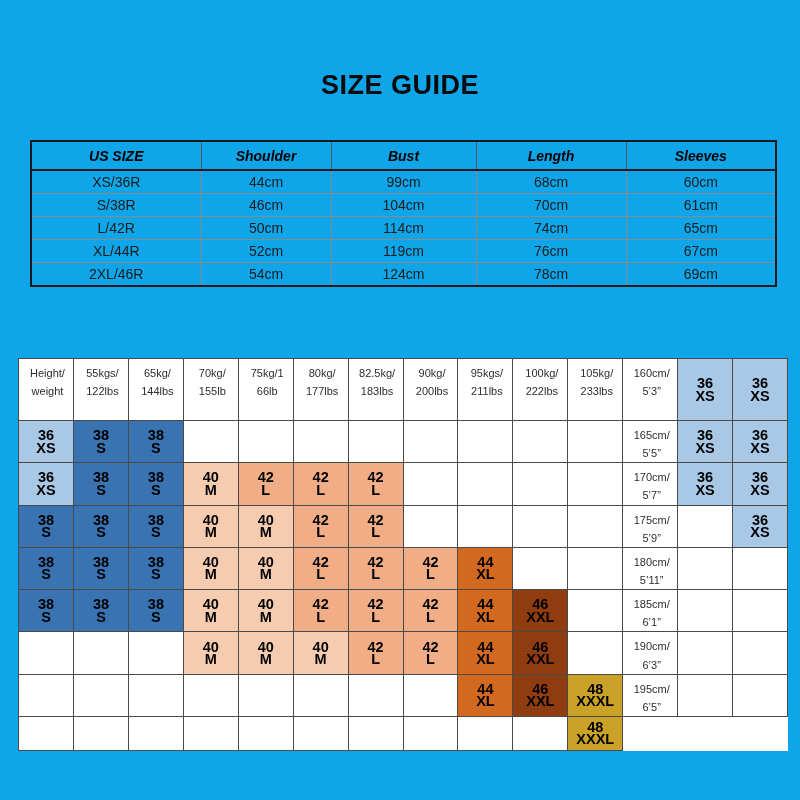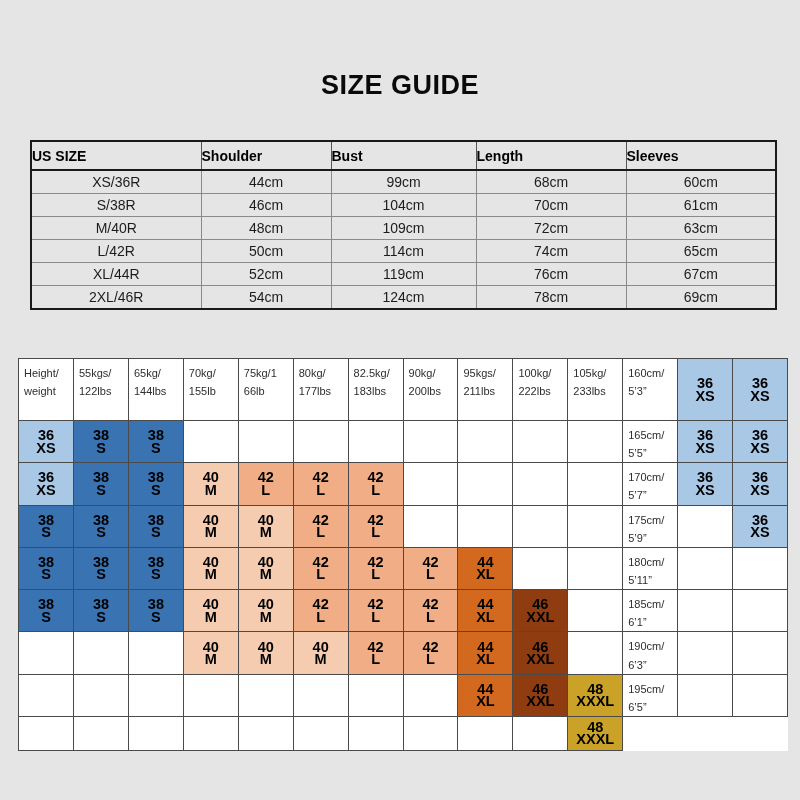--- a/index.html
+++ b/index.html
@@ -1,36 +1,36 @@
 <!DOCTYPE html>
 <html><head>
 <meta charset="utf-8">
 <style>
   html,body{margin:0;padding:0;background:#fff;}
-  .page{position:relative;width:800px;height:800px;background:#e5e5e5;overflow:hidden;
+  .page{position:relative;width:800px;height:800px;background:#0ea5e9;overflow:hidden;
         font-family:"Liberation Sans",sans-serif;}
   .title{position:absolute;top:70px;left:0;width:100%;text-align:center;margin:0;
          font-size:27px;font-weight:bold;color:#0a0a0a;letter-spacing:.5px;}
 
   
   .m-table{position:absolute;left:30px;top:140px;width:745px;border-collapse:collapse;
            table-layout:fixed;border:2px solid #1a1a1a;}
   .m-table col.c1{width:170px}.m-table col.c2{width:130px}.m-table col.c3{width:145px}
   .m-table col.c4{width:150px}.m-table col.c5{width:150px}
   .m-table th{border:1px solid #555;border-bottom:2px solid #1a1a1a;height:27px;
-              font-size:14px;font-weight:bold;color:#000;text-align:left;padding:0;}
+              font-size:14px;font-weight:bold;color:#000;text-align:center;padding:0;font-style:italic;}
   .m-table td{border:1px solid #8a8a8a;height:22px;font-size:14px;color:#1c1c1c;
               text-align:center;padding:0;}
 
   
   .matrix{position:absolute;left:18px;top:358px;width:769px;height:392px;display:grid;
           grid-template-columns:55px repeat(13,1fr);grid-template-rows:62px repeat(8,1fr);
           border-top:1px solid #4a4a4a;border-left:1px solid #4a4a4a;background:#fff;}
   .mcell{border-right:1px solid #4a4a4a;border-bottom:1px solid #4a4a4a;box-sizing:border-box;}
-  .mhead{font-size:11px;color:#2d2d2d;text-align:left;padding:5px 2px 0 5px;line-height:1.65;}
+  .mhead{font-size:11px;color:#2d2d2d;text-align:center;padding:5px 2px 0 5px;line-height:1.65;}
   .msize{display:flex;flex-direction:column;align-items:center;justify-content:center;
          font-weight:800;font-size:14.5px;line-height:12.5px;color:#000;}
 </style>
 </head>
 <body>
 
 <div class="page">
   <h1 class="title">SIZE GUIDE</h1>
 
   <table class="m-table">
@@ -59,27 +59,20 @@
           <td>60cm</td>
         </tr>
         <tr>
           <td>S/38R</td>
           <td>46cm</td>
           <td>104cm</td>
           <td>70cm</td>
           <td>61cm</td>
         </tr>
         <tr>
-          <td>M/40R</td>
-          <td>48cm</td>
-          <td>109cm</td>
-          <td>72cm</td>
-          <td>63cm</td>
-        </tr>
-        <tr>
           <td>L/42R</td>
           <td>50cm</td>
           <td>114cm</td>
           <td>74cm</td>
           <td>65cm</td>
         </tr>
         <tr>
           <td>XL/44R</td>
           <td>52cm</td>
           <td>119cm</td>

